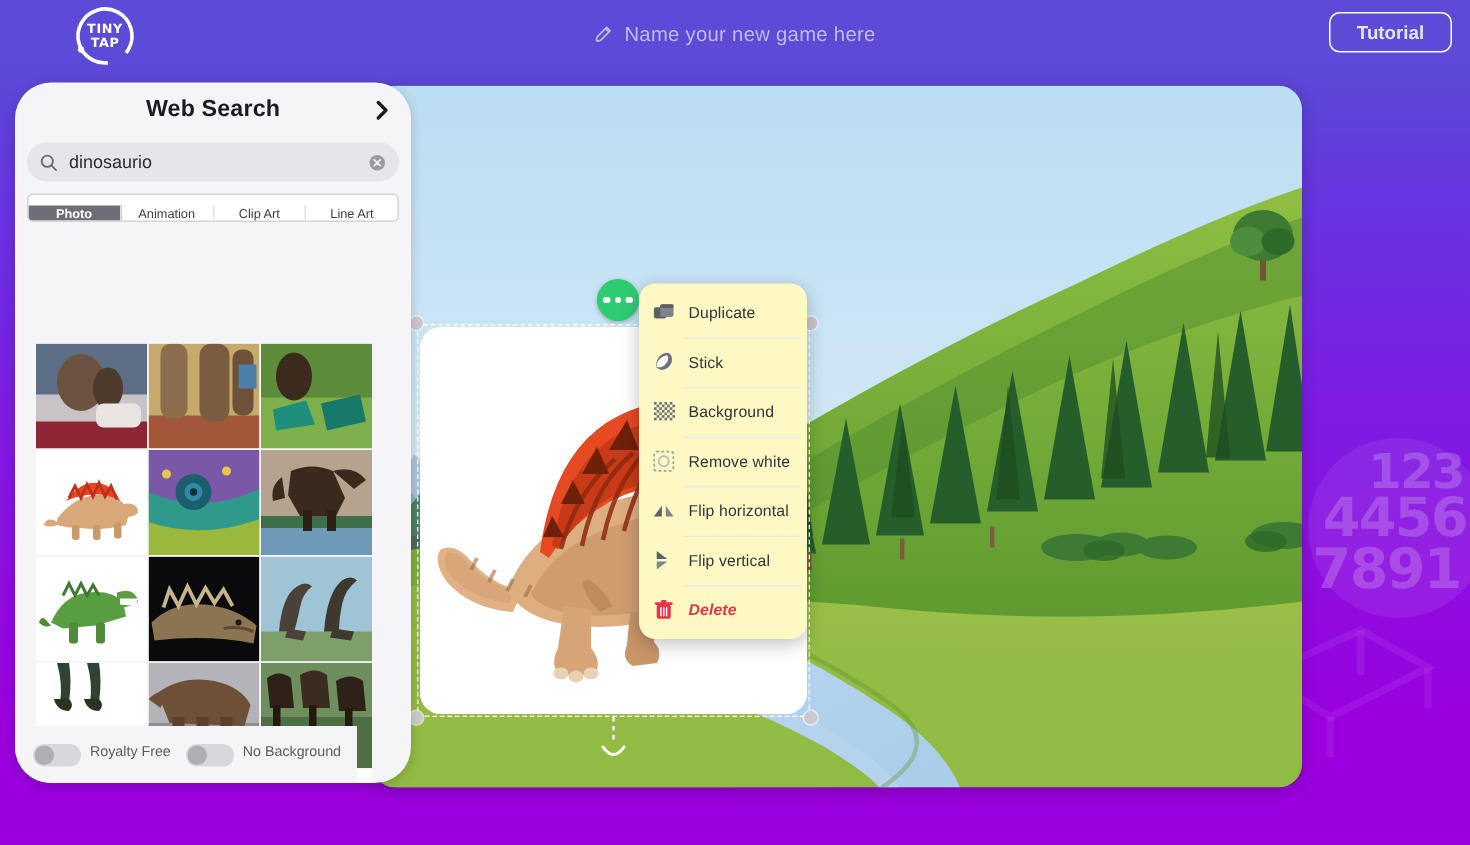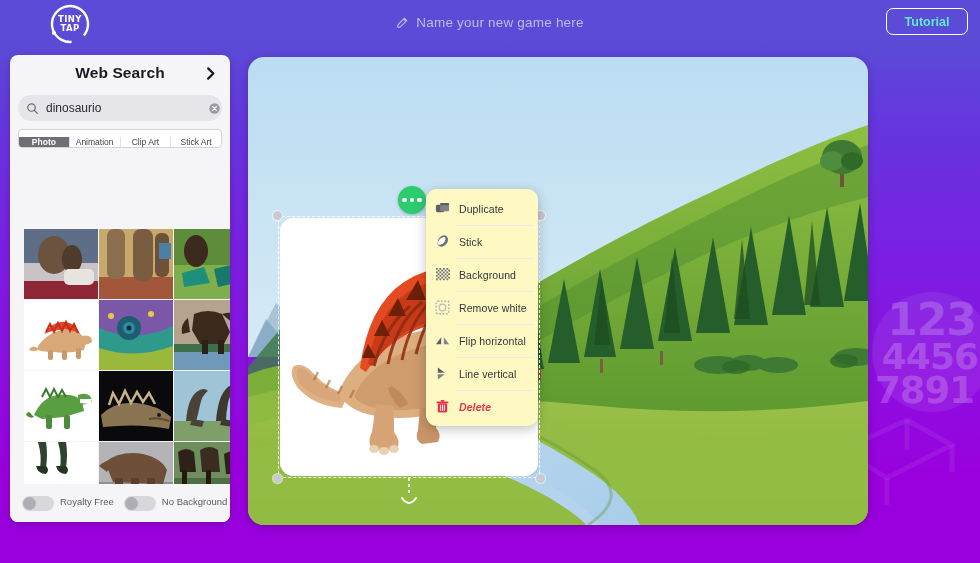--- a/index.html
+++ b/index.html
@@ -31,21 +31,21 @@
     right: 2px; top: 300px;
     width: 110px;
     font-family: "DejaVu Sans", sans-serif;
     font-weight: bold;
     color: rgba(255,255,255,0.20);
     line-height: 0.92;
     letter-spacing: -1px;
     text-align: right;
     user-select: none;
   }
-  .deco-numbers .n1 { font-size: 44px; display:block; padding-right:2px;}
+  .deco-numbers .n1 { font-size: 32px; display:block; padding-right:2px;}
   .deco-numbers .n2 { font-size: 36px; display:block; padding-right:0px;}
   .deco-numbers .n3 { font-size: 37px; display:block; padding-right:4px;}
   .deco-iso {
     position: absolute;
     right: 18px; top: 400px;
     width: 150px; height: 120px;
     opacity: 0.5;
   }
 
   
@@ -68,34 +68,34 @@
   .header-title .ttl {
     color: #BFBBEC;
     font-size: 13.5px;
     letter-spacing: 0.2px;
   }
   .tutorial-btn {
     position: absolute; right: 12px; top: 8px;
     width: 82px; height: 27px;
     border: 1.6px solid #FFFFFF;
     border-radius: 7px;
-    color: #5eead4;
+    color: #e5e5e5;
     font-size: 12.5px; font-weight: bold;
     display: flex; align-items: center; justify-content: center;
     background: transparent;
     cursor: pointer;
   }
 
   
   .search-panel {
     position: absolute;
     left: 10px; top: 55px;
-    width: 220px; height: 467px;
+    width: 264px; height: 467px;
     background: #F5F5F7;
-    border-radius: 8px;
+    border-radius: 24px;
     overflow: hidden;
     z-index: 30;
     box-shadow: 0 2px 8px rgba(0,0,0,0.18);
   }
   .panel-head {
     position: relative;
     height: 36px;
     display: flex; align-items: center; justify-content: center;
   }
   .panel-head .title {
@@ -348,21 +348,21 @@
     <div class="tab active">
         <span>Photo</span>
       </div>
     <div class="tab">
         <span>Animation</span>
       </div>
     <div class="tab">
         <span>Clip Art</span>
       </div>
     <div class="tab">
-        <span>Stick Art</span>
+        <span>Line Art</span>
       </div>
   </div>
 
   <div class="grid">
 
     <div class="thumb">
       <svg viewBox="0 0 74 70">
           <rect width="74" height="70" fill="#5E6E86"></rect>
         <rect y="34" width="74" height="36" fill="#C9C2C6"></rect>
         <rect y="52" width="74" height="18" fill="#8E2636"></rect>
@@ -802,21 +802,21 @@
     <span class="lbl">Flip horizontal</span>
   </div>
 
   <div class="ctx-item">
     <span class="ic">
       <svg width="15" height="15" viewBox="0 0 16 16">
         <path d="M3 1.5 L3 7.1 L10.5 7.1 Z" fill="#5E6068"></path>
         <path d="M3 14.5 L3 8.9 L10.5 8.9 Z" fill="#80838C"></path>
       </svg>
     </span>
-    <span class="lbl">Line vertical</span>
+    <span class="lbl">Flip vertical</span>
   </div>
 
   <div class="ctx-item danger">
     <span class="ic">
       <svg width="15" height="15" viewBox="0 0 16 16">
         <rect x="3" y="4.4" width="10" height="10" rx="1.4" fill="#E8344A"></rect>
         <rect x="1.6" y="2.6" width="12.8" height="2" rx="1" fill="#E8344A"></rect>
         <rect x="6" y="1" width="4" height="2" rx="0.8" fill="#E8344A"></rect>
         <g stroke="#FFFFFF" stroke-width="1" stroke-linecap="round">
           <path d="M6 6.6 L6 12.2"></path>

